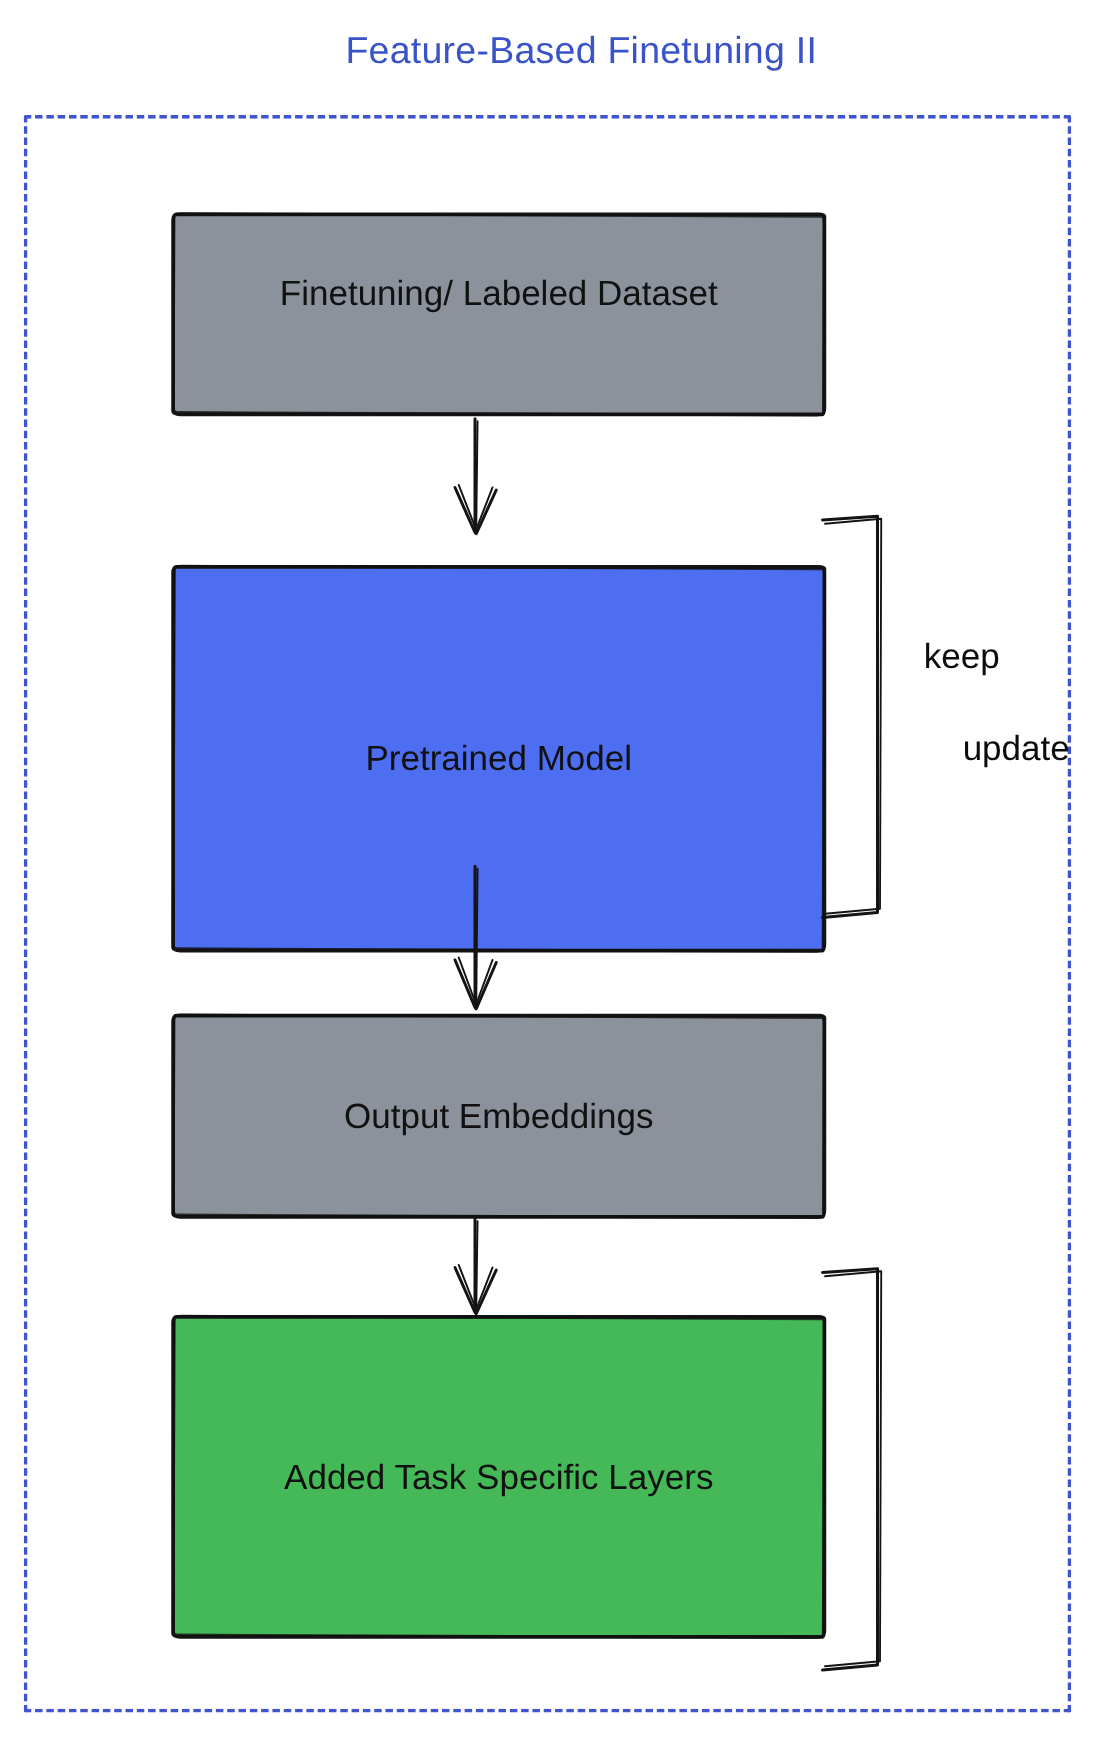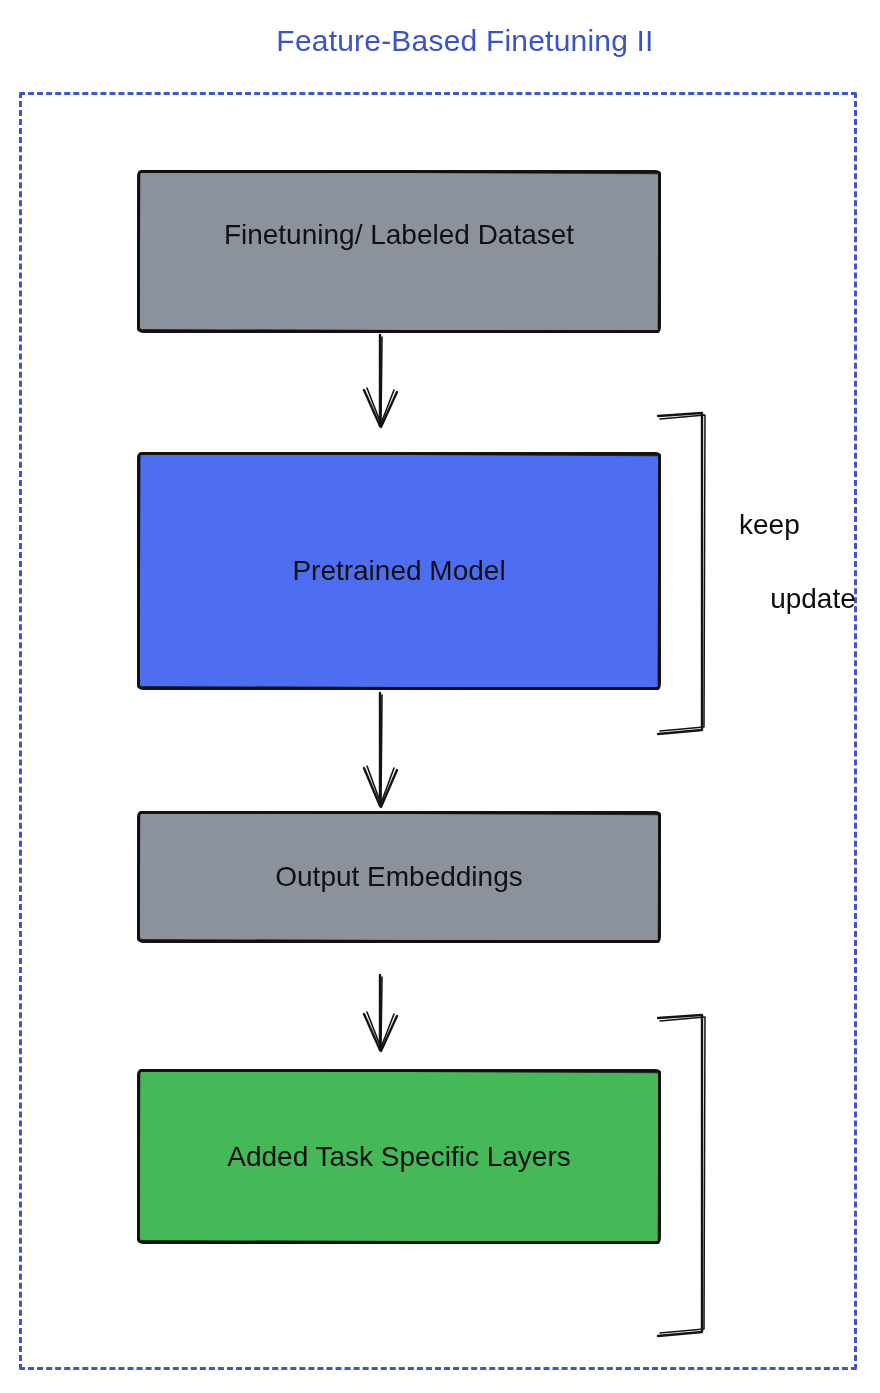--- a/index.html
+++ b/index.html
@@ -53,23 +53,23 @@
   .node::after {
     content: "";
     position: absolute;
     inset: -2px;
     border: 2px solid rgba(15, 15, 15, 0.8);
     border-radius: 7px 3px 6px 4px / 3px 7px 4px 6px;
     transform: rotate(0.25deg);
     pointer-events: none;
   }
   .node-1 { top: 170px; height: 163px; align-items: flex-start; padding-top: 46px; }
-  .node-2 { top: 452px; height: 238px; }
-  .node-3 { top: 811px; height: 132px; }
-  .node-4 { top: 1052px; height: 175px; margin-top: 17px; }
+  .node-2 { top: 452px; height: 310px; }
+  .node-3 { top: 811px; height: 164px; }
+  .node-4 { top: 1052px; height: 259px; }
   .arrow-svg, .bracket-svg {
     position: absolute;
     overflow: visible;
   }
   .annotation {
     position: absolute;
     left: 739px;
     color: #0c0c0c;
     font-size: 28px;
     line-height: 37px;

